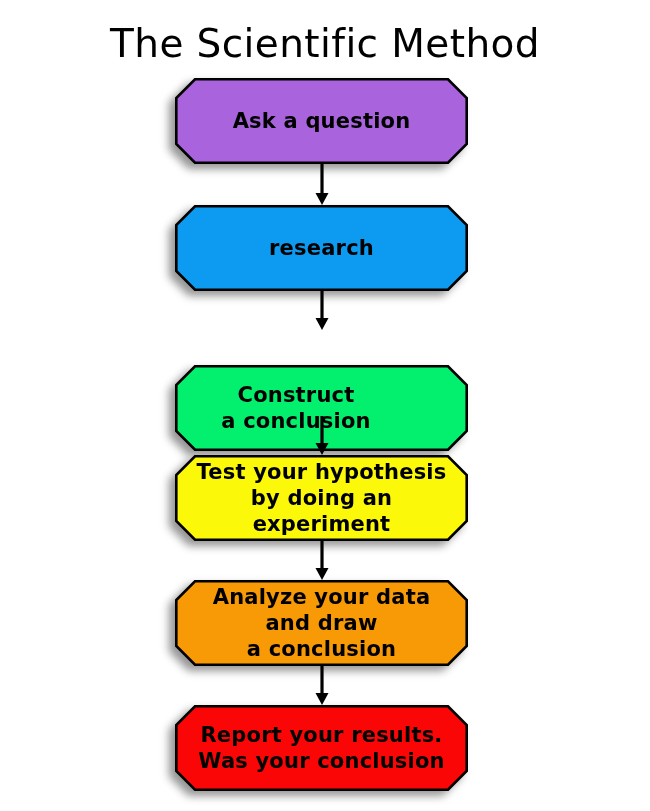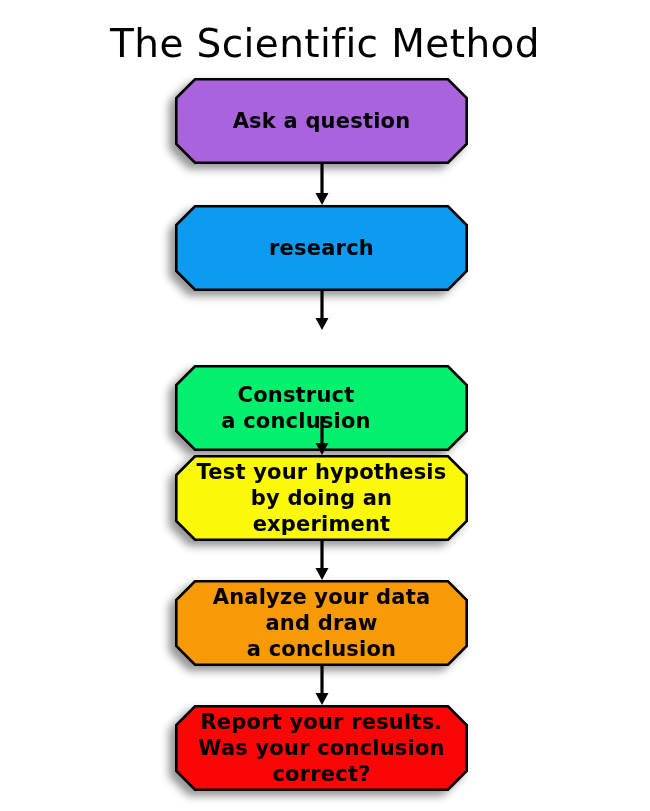--- a/index.html
+++ b/index.html
@@ -171,21 +171,21 @@
         </div>
       </div>
       <div class="node" style="left: 175px; top: 705px; width: 293px; height: 86px;">
         <div class="node-shape">
           <div class="node-shadow"><svg width="293" height="86" viewBox="0 0 293 86">
               <path d="M 20,1.3 L 273,1.3 L 291.7,20 L 291.7,66 L 273,84.7 L 20,84.7 L 1.3,66 L 1.3,20 Z" fill="#555555" stroke="#555555" stroke-width="2.6" stroke-linejoin="miter"></path>
             </svg></div>
           <div class="node-body"><svg width="293" height="86" viewBox="0 0 293 86">
               <path d="M 20,1.3 L 273,1.3 L 291.7,20 L 291.7,66 L 273,84.7 L 20,84.7 L 1.3,66 L 1.3,20 Z" fill="#fb0606" stroke="#000000" stroke-width="2.6" stroke-linejoin="miter"></path>
             </svg></div>
-          <div class="node-label"><div>Report your results.</div><div>Was your conclusion</div><div>correct?</div></div>
+          <div class="node-label"><div>Report your results.</div><div>Was your conclusion</div></div>
         </div>
       </div>
       <div class="arrow" style="top: 164px; height: 41px;">
         <svg width="18" height="41" viewBox="0 0 18 41">
           <line x1="9" y1="0" x2="9" y2="30" stroke="#000000" stroke-width="3.2"></line>
           <path d="M 2.5,29 L 15.5,29 L 9,41 Z" fill="#000000"></path>
         </svg>
       </div>
       <div class="arrow" style="top: 291px; height: 39px;">
         <svg width="18" height="39" viewBox="0 0 18 39">

